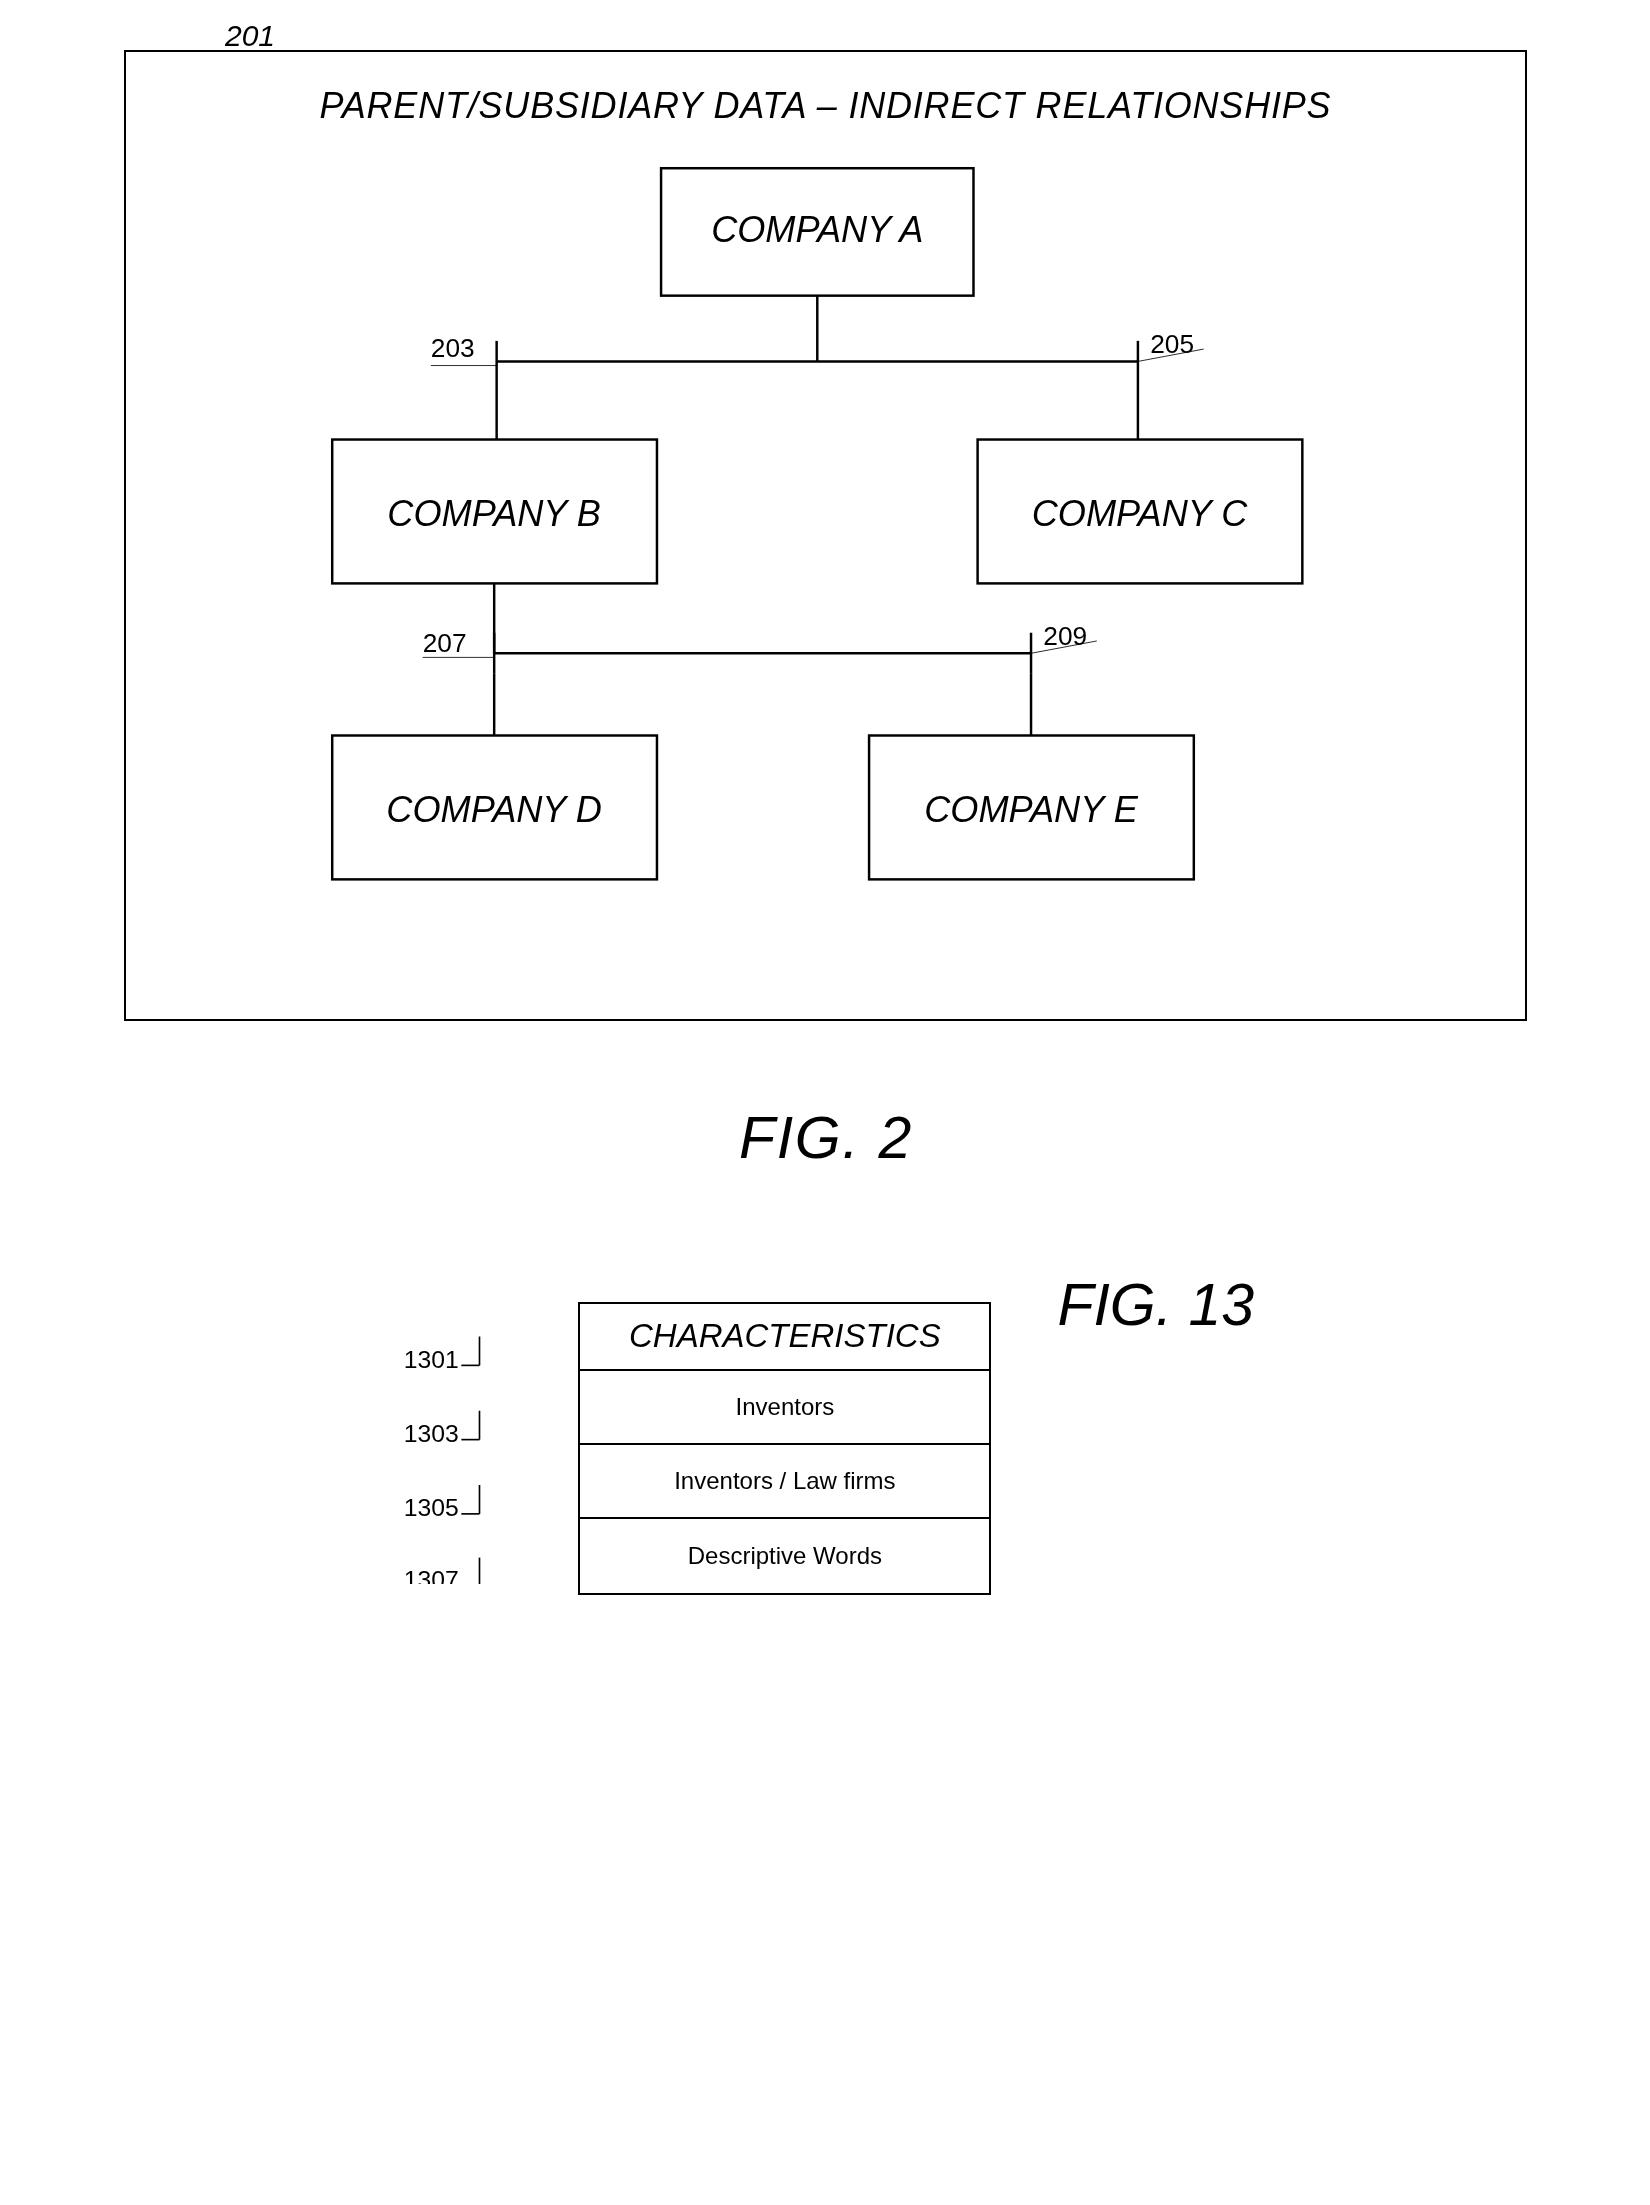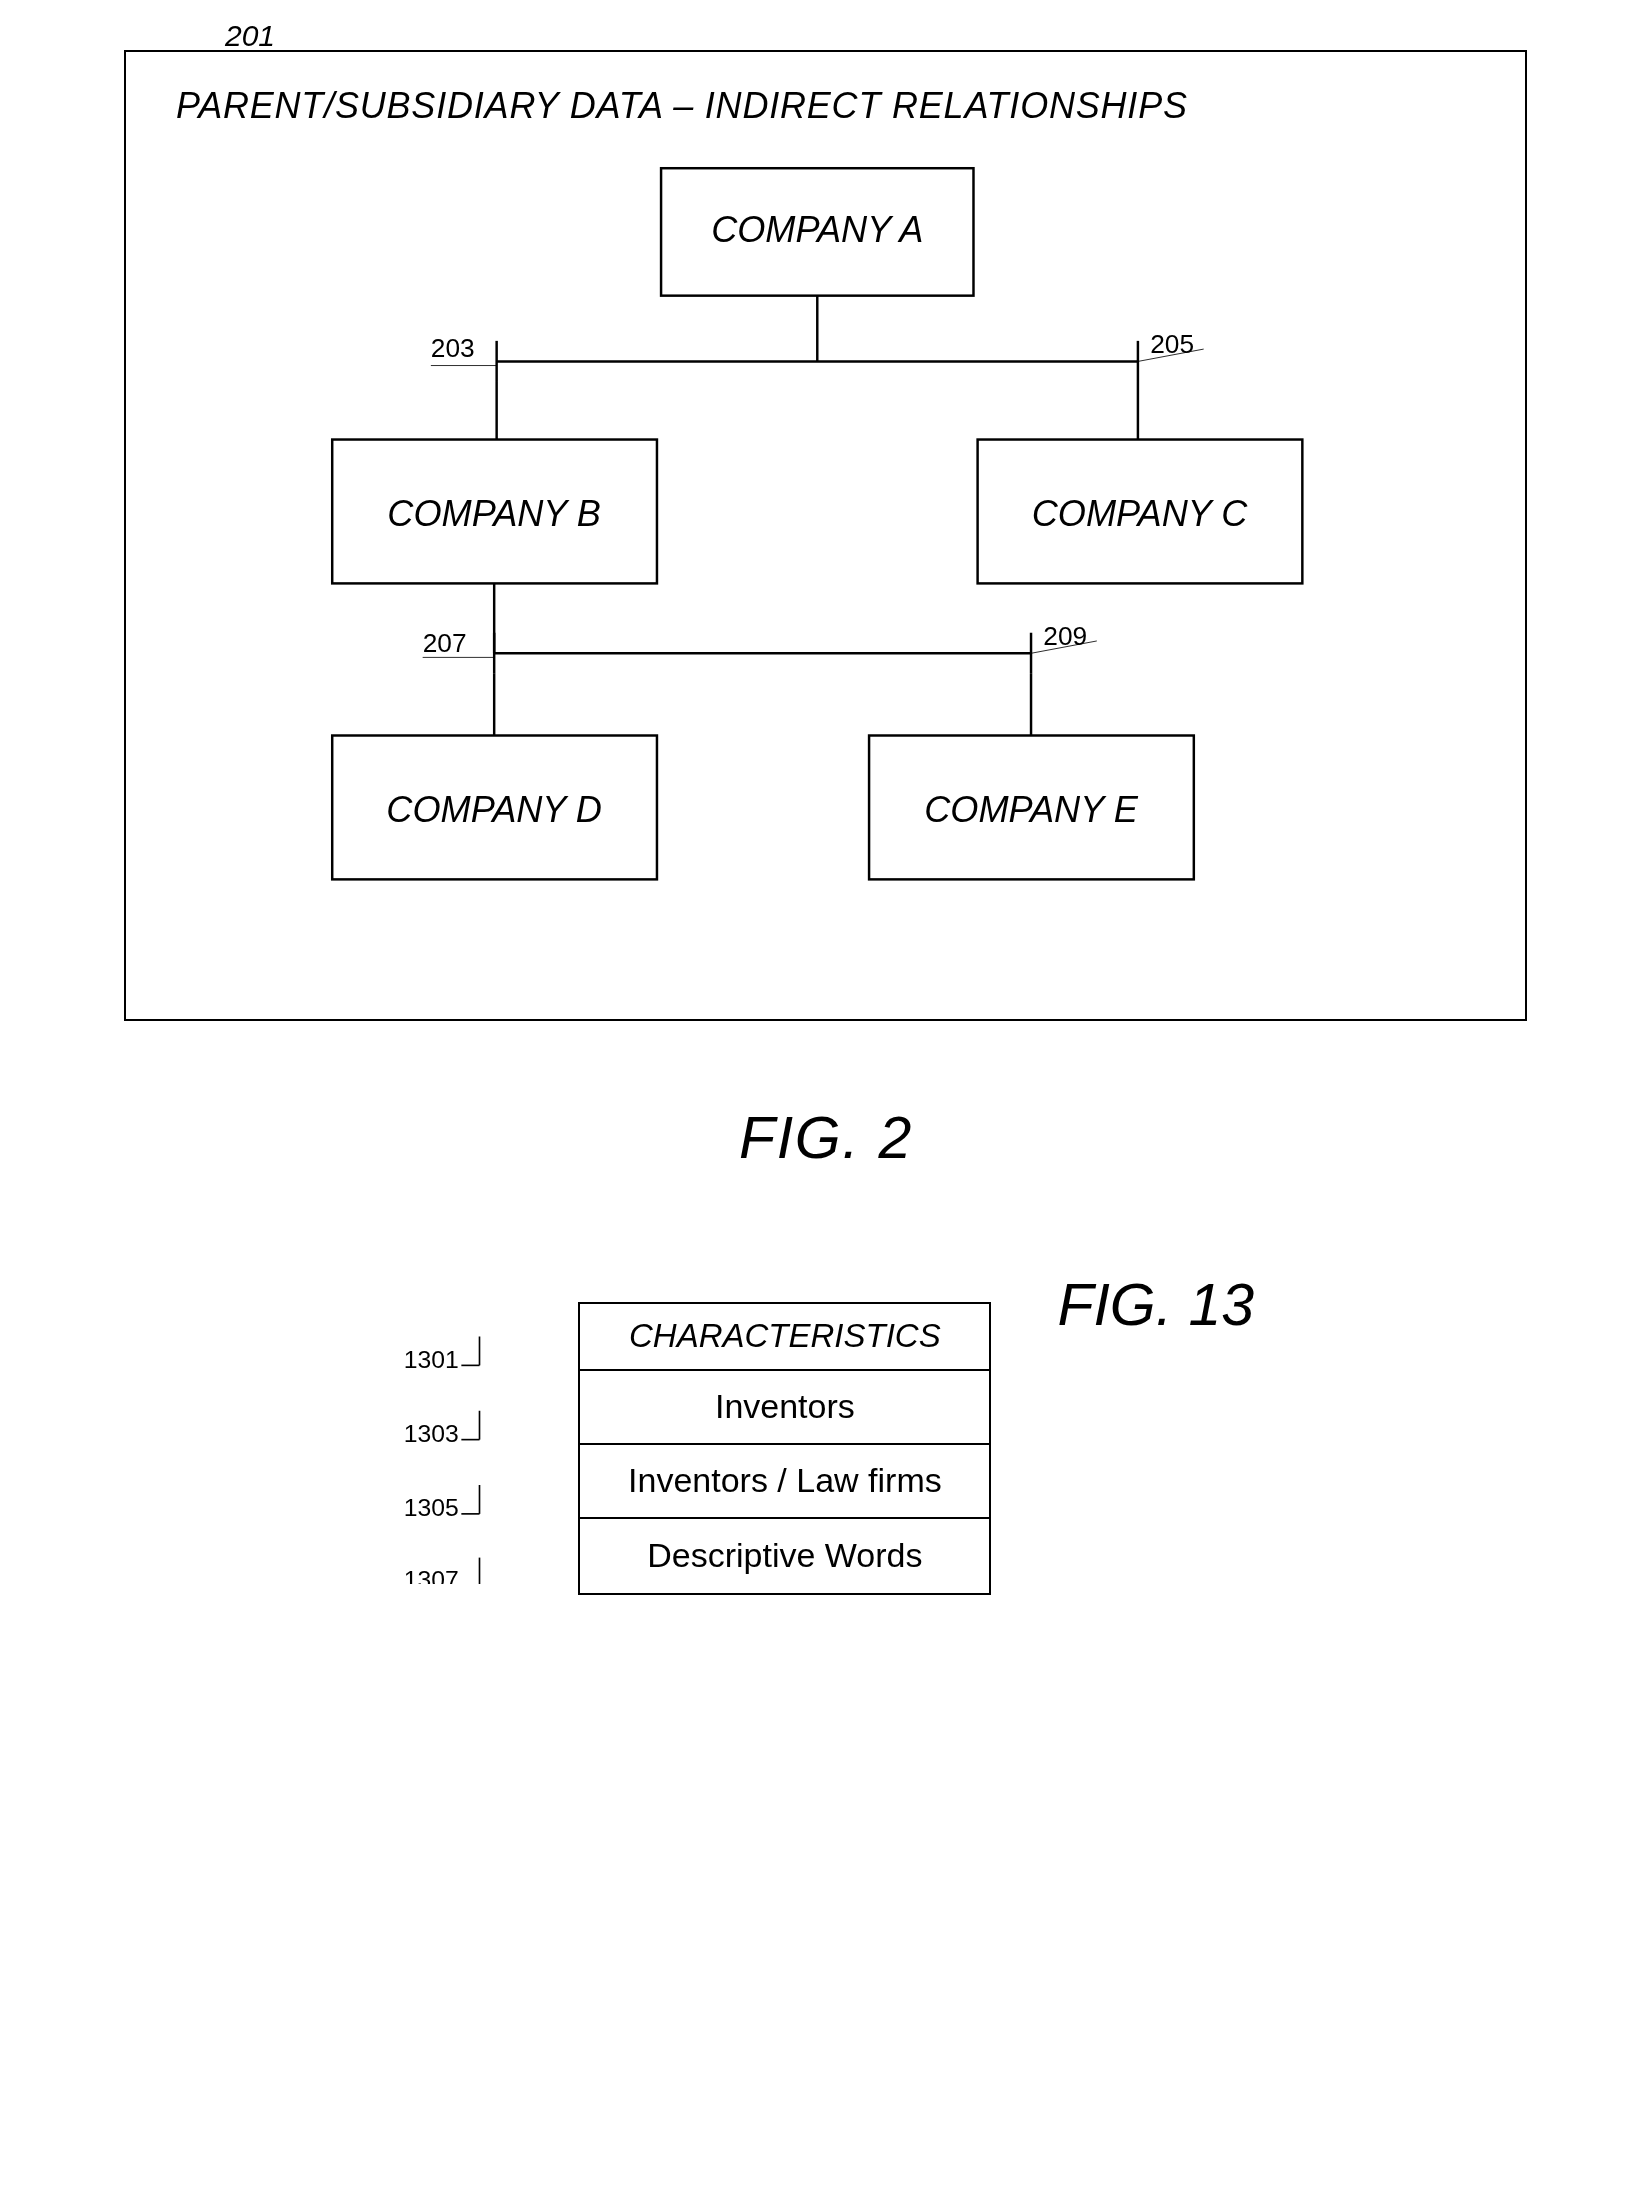--- a/index.html
+++ b/index.html
@@ -39,21 +39,21 @@
       left: 99px;
       font-size: 30px;
       font-style: italic;
       font-weight: normal;
     }
 
     .fig2-title {
       font-size: 36px;
       font-style: italic;
       font-weight: normal;
-      text-align: left;
+      text-align: center;
       margin-bottom: 33px;
       letter-spacing: 0.8px;
     }
 
     .fig-caption {
       font-size: 59px;
       font-style: italic;
       font-weight: normal;
       text-align: center;
       margin: 33px 0 66px 1px;
@@ -86,21 +86,21 @@
       text-align: center;
       font-size: 33px;
       font-style: italic;
       font-weight: normal;
     }
 
     .fig13-row {
       border-bottom: 2.5px solid #000;
       padding: 13.2px 16.5px;
       text-align: center;
-      font-size: 34px;
+      font-size: 24px;
       font-weight: normal;
       height: 74px;
       display: flex;
       align-items: center;
       justify-content: center;
     }
 
     .fig13-row:last-child {
       border-bottom: none;
     }

